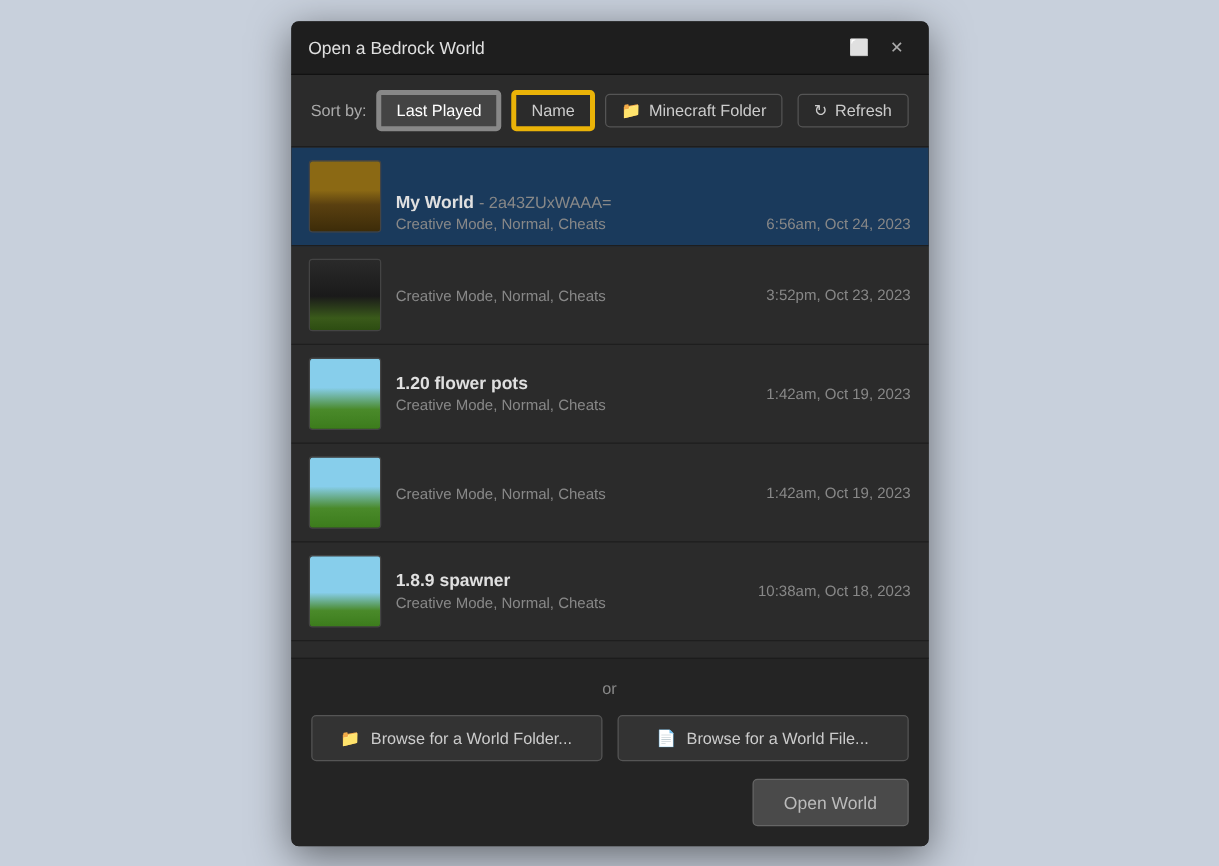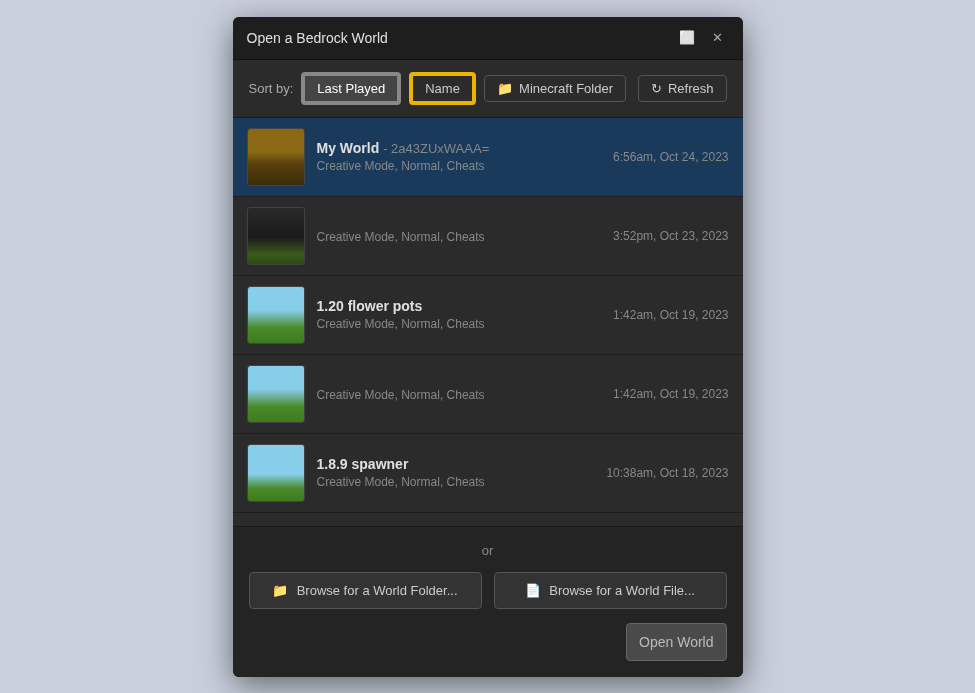--- a/index.html
+++ b/index.html
@@ -113,21 +113,21 @@
     .world-list::-webkit-scrollbar-track { background: #2b2b2b; }
     .world-list::-webkit-scrollbar-thumb { background: #555; border-radius: 3px; }
     .world-item {
       display: flex;
       align-items: center;
       padding: 10px 14px;
       border-bottom: 1px solid #1e1e1e;
       cursor: pointer;
       gap: 12px;
     }
-    .world-item.selected { background: #1a3a5c; }
+    .world-item.selected { background: #1a3a5c; align-items: flex-end; }
     .world-thumb {
       width: 58px;
       height: 58px;
       border-radius: 3px;
       flex-shrink: 0;
       overflow: hidden;
       border: 1px solid #444;
     }
     .world-info {
       flex: 1;
@@ -189,21 +189,21 @@
     }
     .open-world-row {
       display: flex;
       justify-content: flex-end;
     }
     .open-world-btn {
       background: #4a4a4a;
       border: 1px solid #666;
       color: #bbb;
       font-size: 14px;
-      padding: 10px 12px;
+      padding: 10px 24px;
       border-radius: 4px;
       cursor: pointer;
     }
 
     
     .thumb-myworld { background: linear-gradient(180deg, #8B6914 40%, #5a4010 60%, #3a2a08 100%); }
     .thumb-bedrock { background: linear-gradient(180deg, #2a2a2a 0%, #1a1a1a 50%, #3a5a1a 80%, #2a4a10 100%); }
     .thumb-120 { background: linear-gradient(180deg, #87ceeb 0%, #87ceeb 40%, #4a8a2a 70%, #3a7a1a 100%); }
     .thumb-189 { background: linear-gradient(180deg, #87ceeb 0%, #87ceeb 40%, #4a8a2a 70%, #3a7a1a 100%); }
     .thumb-spawner { background: linear-gradient(180deg, #87ceeb 0%, #87ceeb 50%, #4a8a2a 75%, #3a7a1a 100%); }

